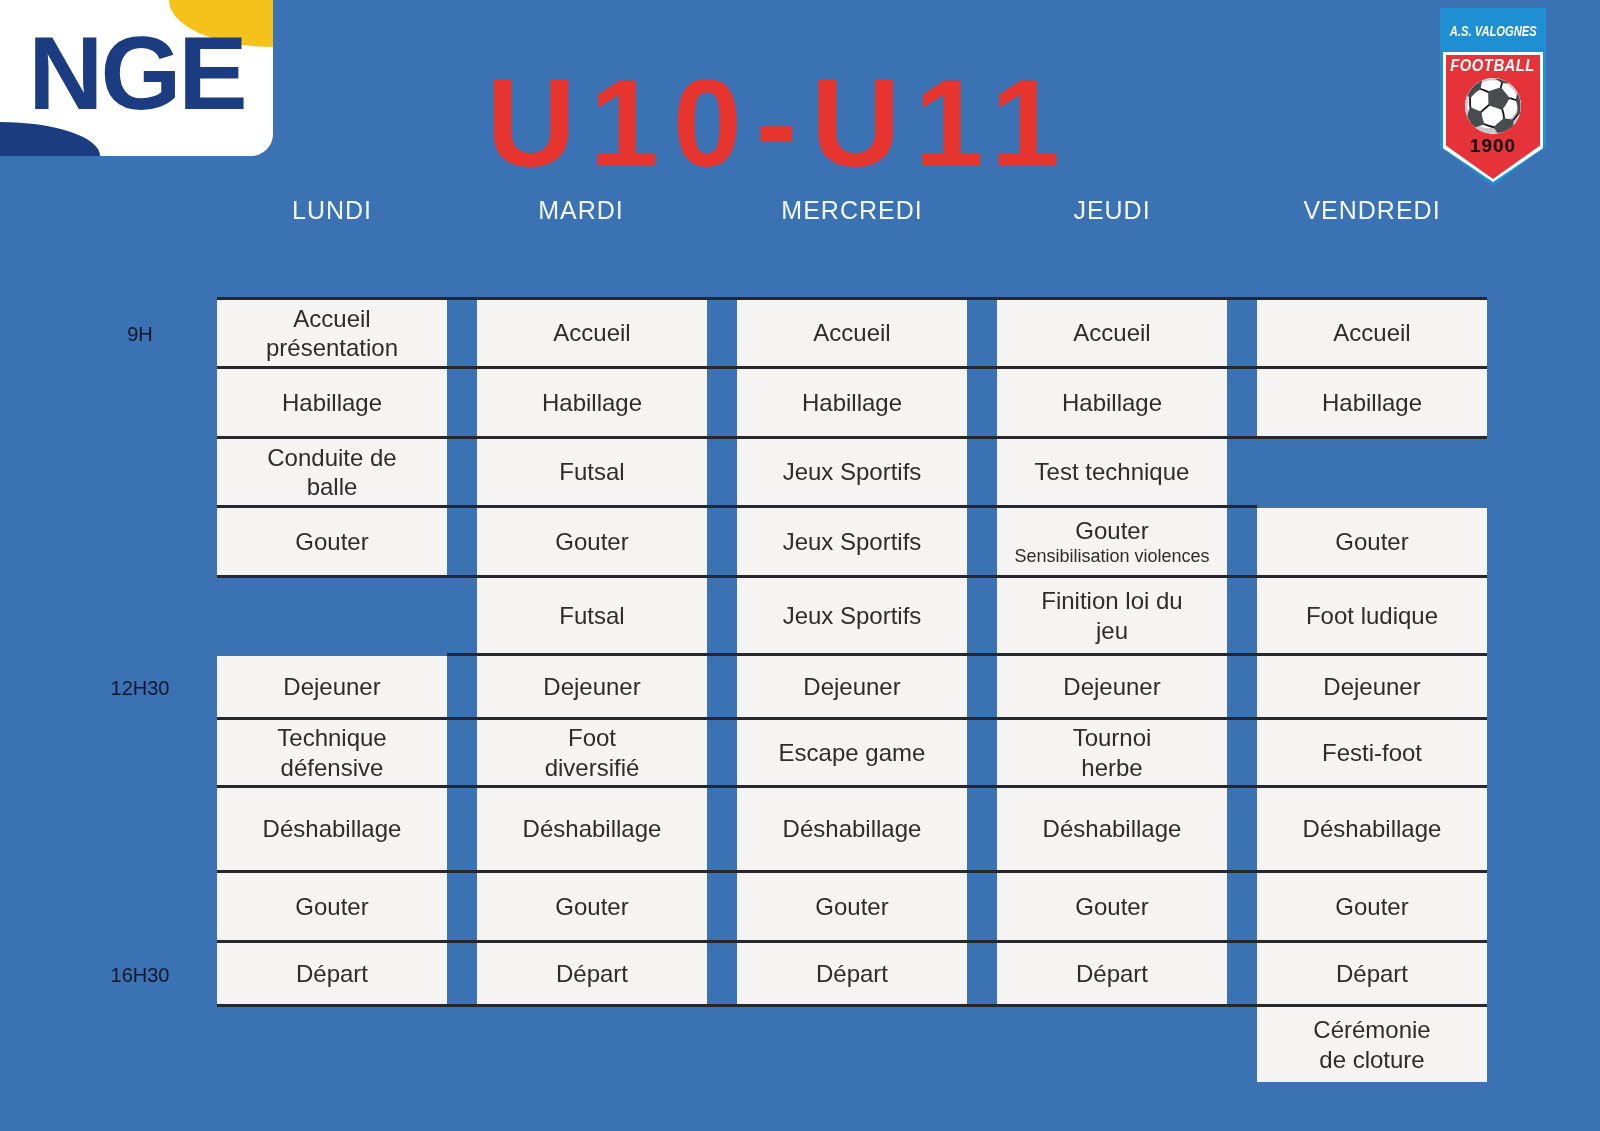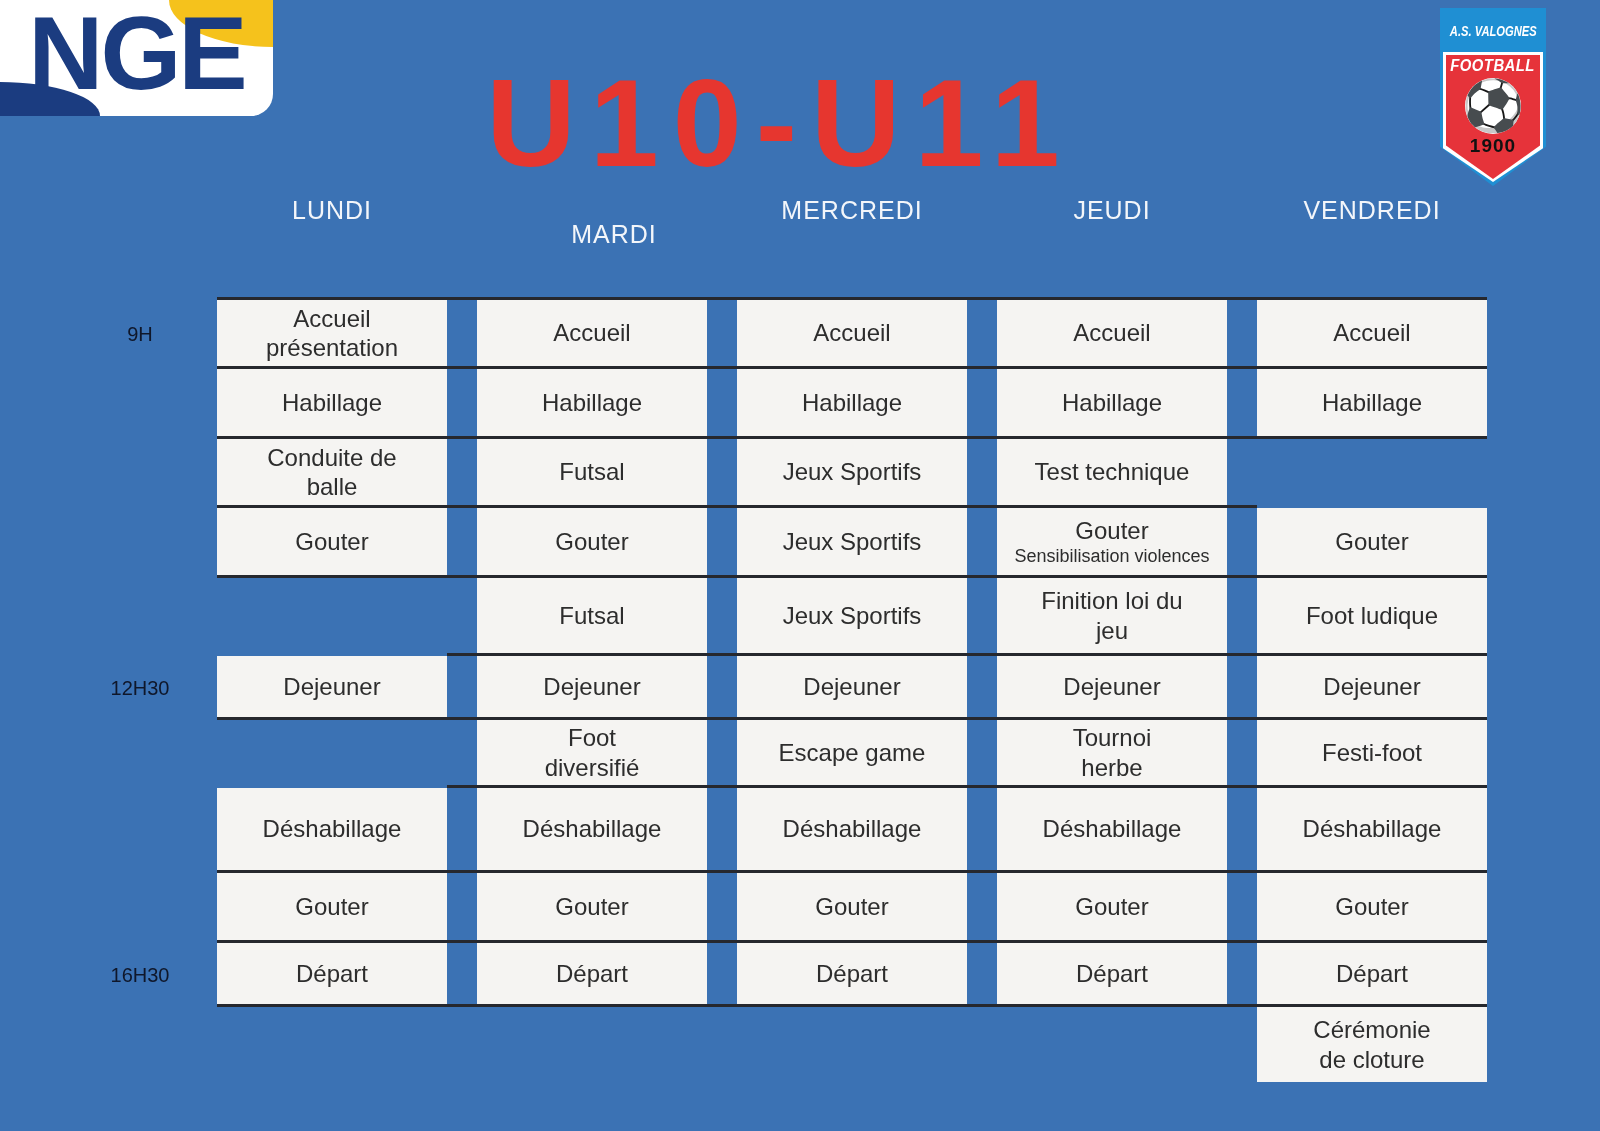--- a/index.html
+++ b/index.html
@@ -4,21 +4,21 @@
 <style>
   html,body{margin:0;padding:0;}
   body{
     width:1600px;height:1131px;position:relative;overflow:hidden;
     background:#3b72b4;
     font-family:"Liberation Sans", sans-serif;
   }
 
   
   .nge-card{
-    position:absolute;left:0;top:0;width:273px;height:116px;
+    position:absolute;left:0;top:0;width:273px;height:156px;
     background:#ffffff;border-bottom-right-radius:22px;overflow:hidden;
   }
   .nge-yellow{
     position:absolute;top:0;right:0;width:104px;height:47px;
     background:#f5c21c;border-bottom-left-radius:100% 100%;
   }
   .nge-navy{
     position:absolute;bottom:0;left:0;width:100px;height:34px;
     background:#1b3c80;border-top-right-radius:100% 100%;
   }
@@ -120,21 +120,21 @@
   <div class="crest-white"></div>
   <div class="crest-red">
     <span class="crest-sport">FOOTBALL</span>
     <span class="crest-ball">⚽</span>
     <span class="crest-year">1900</span>
   </div>
 </div>
 
 <div id="day-headers">
     <div class="day-header" style="left: 217px;">LUNDI</div>
-    <div class="day-header" style="left: 499px; margin-top: 24px;">MARDI</div>
+    <div class="day-header" style="left: 466px;">MARDI</div>
     <div class="day-header" style="left: 737px;">MERCREDI</div>
     <div class="day-header" style="left: 997px;">JEUDI</div>
     <div class="day-header" style="left: 1257px;">VENDREDI</div>
   </div>
 
 <div id="time-labels">
     <div class="time-label" style="top: 300px; height: 69px;">9H</div>
     <div class="time-label" style="top: 656px; height: 64px;">12H30</div>
     <div class="time-label" style="top: 943px; height: 64px;">16H30</div>
   </div>
@@ -189,20 +189,22 @@
     <div class="cell" style="grid-area: 5 / 9;">Foot ludique</div>
     <div class="cell" style="grid-area: 6 / 1;">Dejeuner</div>
     <div class="gap-strip" style="grid-area: 6 / 2;"></div>
     <div class="cell" style="grid-area: 6 / 3;">Dejeuner</div>
     <div class="gap-strip" style="grid-area: 6 / 4;"></div>
     <div class="cell" style="grid-area: 6 / 5;">Dejeuner</div>
     <div class="gap-strip" style="grid-area: 6 / 6;"></div>
     <div class="cell" style="grid-area: 6 / 7;">Dejeuner</div>
     <div class="gap-strip" style="grid-area: 6 / 8;"></div>
     <div class="cell" style="grid-area: 6 / 9;">Dejeuner</div>
+    <div class="cell" style="grid-area: 7 / 1;">Technique
+défensive</div>
     <div class="gap-strip" style="grid-area: 7 / 2;"></div>
     <div class="cell" style="grid-area: 7 / 3;">Foot
 diversifié</div>
     <div class="gap-strip" style="grid-area: 7 / 4;"></div>
     <div class="cell" style="grid-area: 7 / 5;">Escape game</div>
     <div class="gap-strip" style="grid-area: 7 / 6;"></div>
     <div class="cell" style="grid-area: 7 / 7;">Tournoi
 herbe</div>
     <div class="gap-strip" style="grid-area: 7 / 8;"></div>
     <div class="cell" style="grid-area: 7 / 9;">Festi-foot</div>

